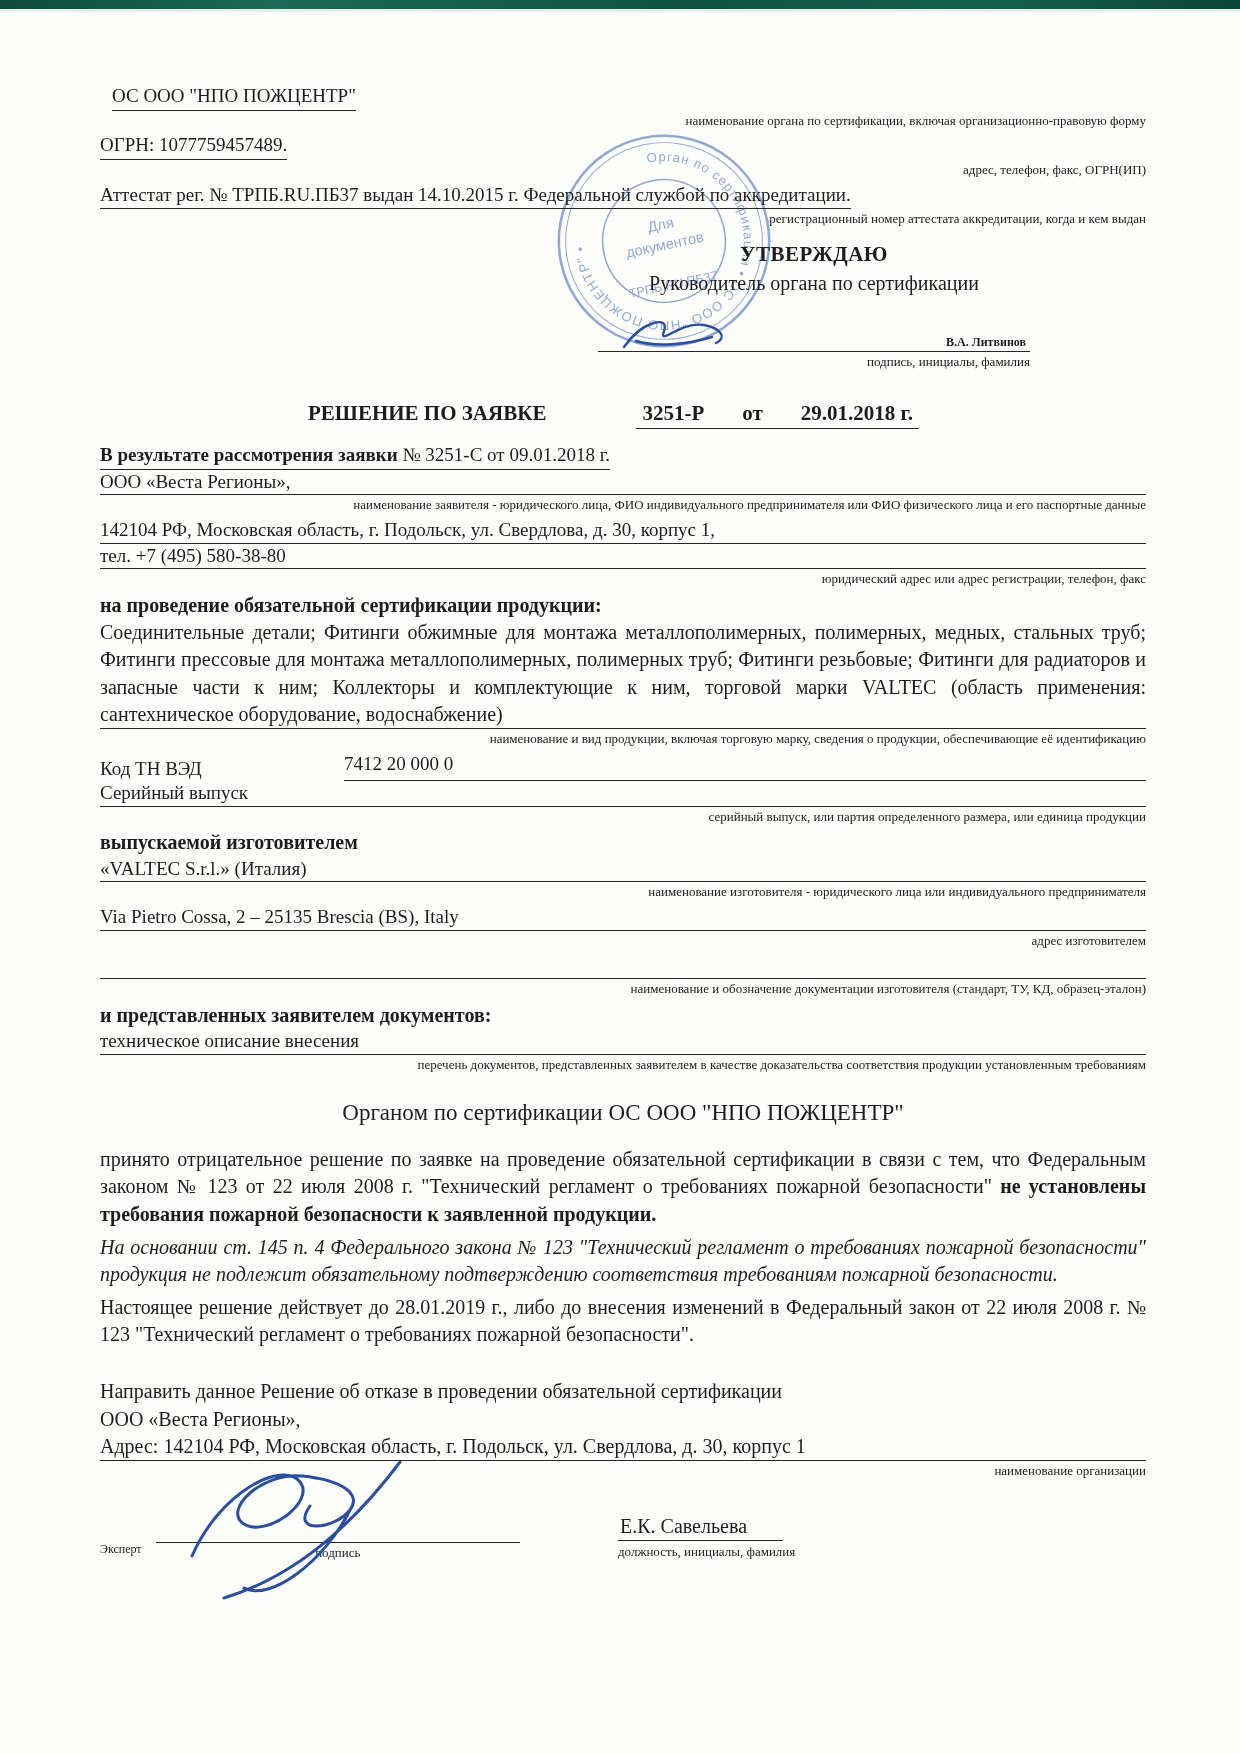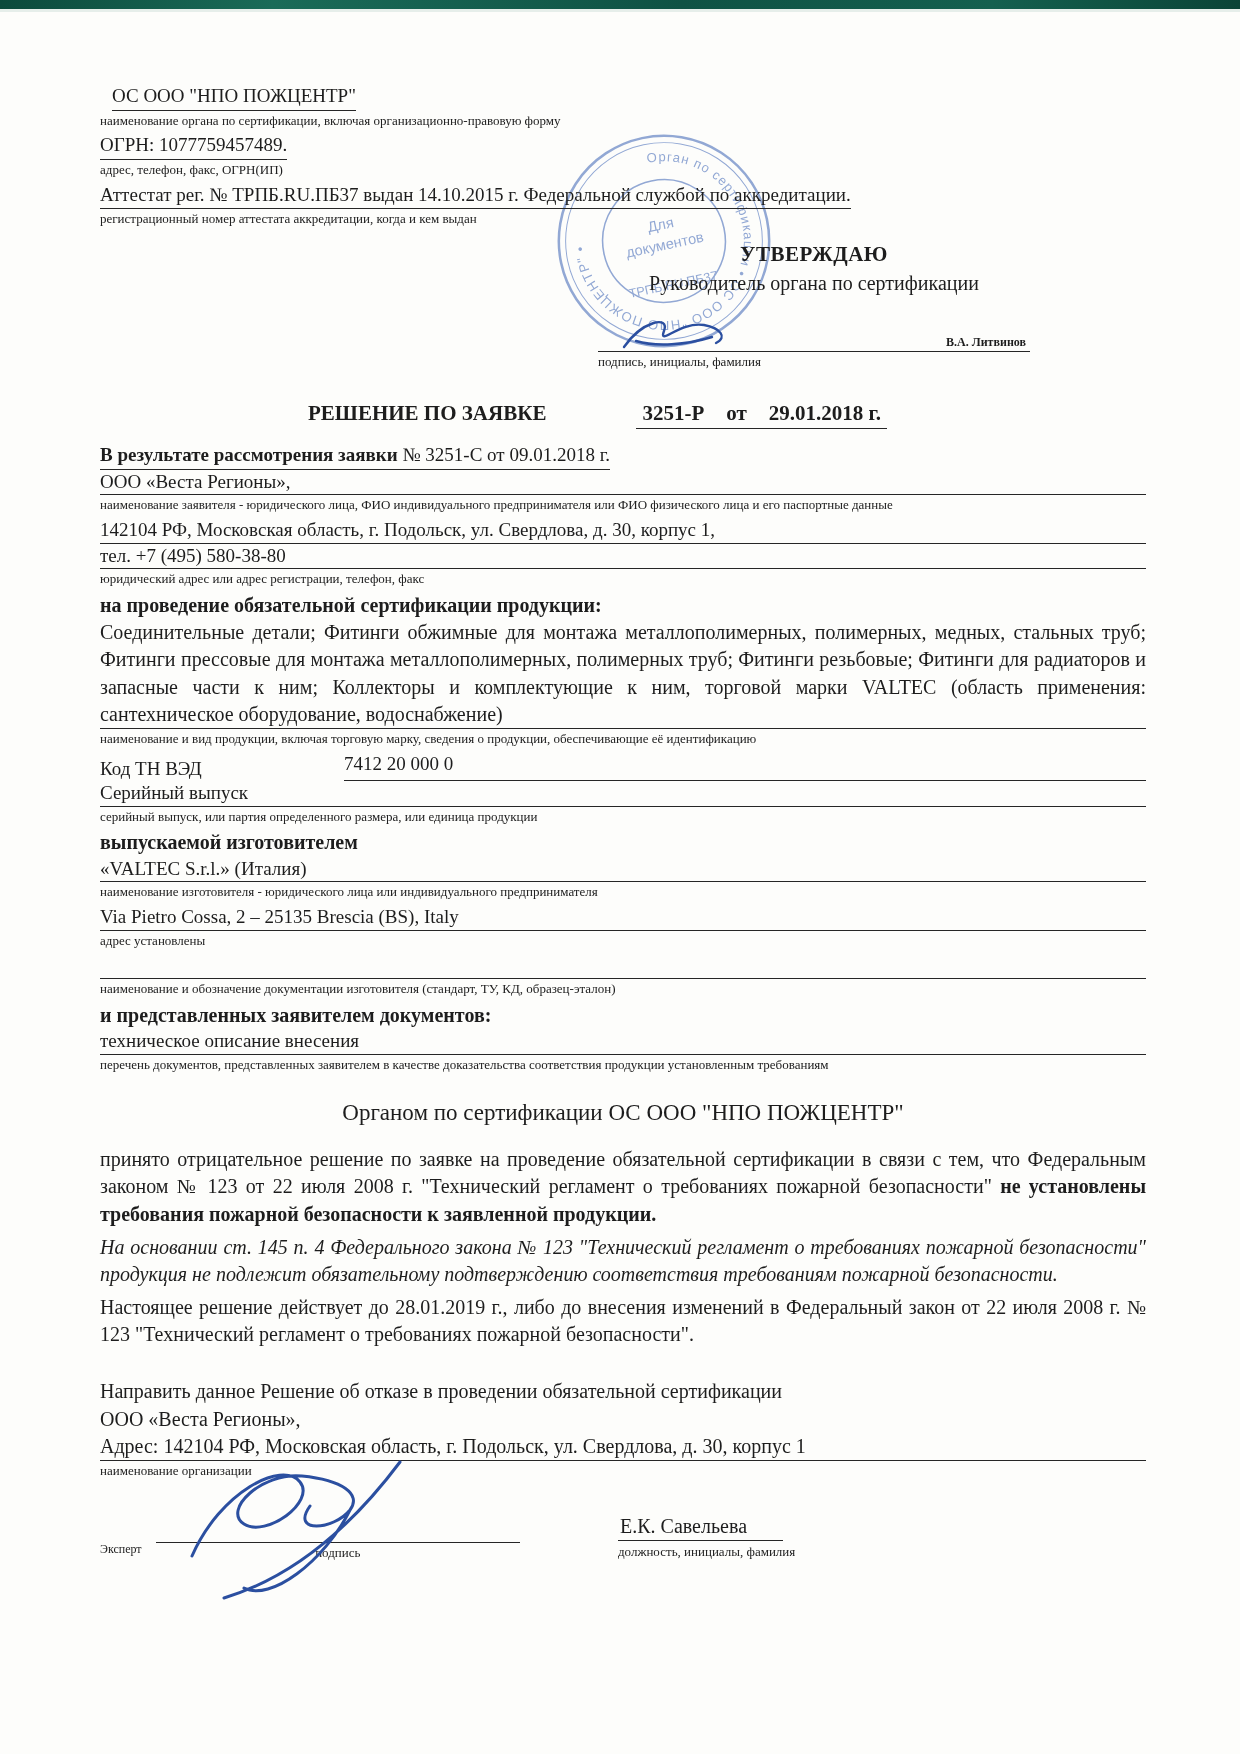--- a/index.html
+++ b/index.html
@@ -10,41 +10,41 @@
     font-family:"Liberation Serif","DejaVu Serif",serif;
   }
   .topstrip { position:absolute; top:0; left:0; width:100%; height:9px;
     background:linear-gradient(90deg,#0c4a3c,#1a6b58 22%,#0f5244 55%,#14604f 80%,#0b4437); }
   .topstrip2 { position:absolute; top:9px; left:0; width:100%; height:3px; background:#cfe0d9; opacity:.5; }
 
   .content { position:absolute; left:100px; top:84px; width:1046px; font-size:19px; line-height:1.3; }
 
   .ub  { border-bottom:1.5px solid #262626; }
   .iub { display:inline-block; border-bottom:1.5px solid #262626; padding-bottom:1px; }
-  .cap { font-size:13px; line-height:1.2; text-align:left; margin:2px 0 5px; color:#202020; }
+  .cap { font-size:13px; line-height:1.2; text-align:right; margin:2px 0 5px; color:#202020; }
   .b   { font-weight:bold; }
   .just { text-align:justify; }
 
   .hdr-org { margin-left:12px; font-size:19px; }
   .row-full { width:100%; }
 
   .approve { width:432px; margin:14px 116px 0 auto; position:relative; }
   .approve .title { text-align:center; font-weight:bold; font-size:21px; letter-spacing:.5px; }
   .approve .role  { text-align:center; font-size:20px; margin-top:2px; }
   .sigrow { display:flex; align-items:flex-end; margin-top:30px; }
   .sigline { flex:1; border-bottom:1.5px solid #262626; height:26px; position:relative; }
   .signame { border-bottom:1.5px solid #262626; font-weight:bold; font-size:12px; padding:0 4px 1px 10px; white-space:nowrap; }
   .sigsvg-litvinov { position:absolute; left:18px; bottom:-6px; }
 
   .stamp { position:absolute; left:552px; top:129px; width:224px; height:224px;
     opacity:.55; transform:rotate(-12deg); pointer-events:none; }
 
   .title-row { display:flex; align-items:baseline; font-weight:bold; font-size:21px; margin:30px 0 14px; }
   .title-row .t-label { margin-left:208px; }
-  .title-row .t-num-group { margin-left:90px; border-bottom:1.5px solid #262626; padding:0 6px 1px 6px; display:flex; gap:22px; }
+  .title-row .t-num-group { margin-left:90px; border-bottom:1.5px solid #262626; padding:0 6px 1px 6px; display:flex; gap:38px; }
 
   .fieldline { margin-top:2px; }
   .p { font-size:20px; line-height:1.36; }
 
   .tnved-row { display:flex; align-items:flex-end; }
   .tnved-row .lbl { width:244px; }
   .tnved-row .code { flex:1; border-bottom:1.5px solid #262626; padding-bottom:4px; }
 
   .heading-main { text-align:center; font-weight:normal; font-size:23px; margin:26px 0 18px; }
 
@@ -146,21 +146,21 @@
       <span class="code">7412 20 000 0</span>
     </div>
     <div class="ub row-full">Серийный выпуск</div>
     <div class="cap">серийный выпуск, или партия определенного размера, или единица продукции</div>
 
     <div class="b p">выпускаемой изготовителем</div>
     <div class="ub row-full">«VALTEC S.r.l.» (Италия)</div>
     <div class="cap">наименование изготовителя - юридического лица или индивидуального предпринимателя</div>
 
     <div class="ub row-full">Via Pietro Cossa, 2 – 25135 Brescia (BS), Italy</div>
-    <div class="cap">адрес установлены</div>
+    <div class="cap">адрес изготовителем</div>
 
     <div class="ub row-full" style="height:26px;"></div>
     <div class="cap">наименование и обозначение документации изготовителя (стандарт, ТУ, КД, образец-эталон)</div>
 
     <div class="b p">и представленных заявителем документов:</div>
     <div class="ub row-full">техническое описание внесения</div>
     <div class="cap">перечень документов, представленных заявителем в качестве доказательства соответствия продукции установленным требованиям</div>
 
     <div class="heading-main">Органом по сертификации ОС ООО "НПО ПОЖЦЕНТР"</div>
 

